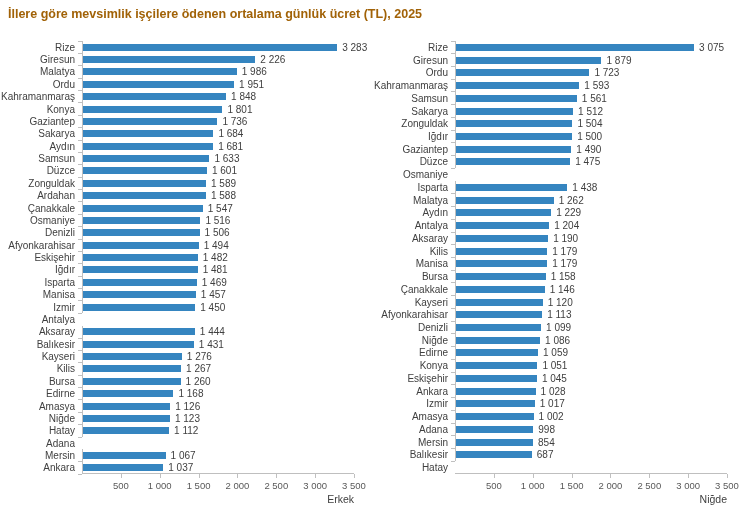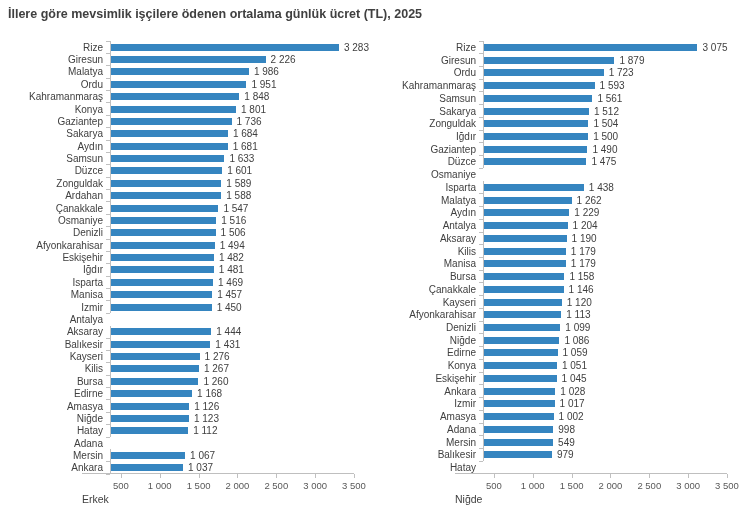--- a/index.html
+++ b/index.html
@@ -14,21 +14,21 @@
     height: 506px;
     background: #ffffff;
     overflow: hidden;
   }
   .main-title {
     position: absolute;
     top: 7px;
     left: 8px;
     font-size: 12.5px;
     font-weight: 700;
-    color: #404040;
+    color: #a16207;
     white-space: nowrap;
   }
   .charts {
     position: absolute;
     top: 36px;
     left: 0;
     width: 750px;
     height: 470px;
     display: flex;
   }
@@ -39,21 +39,20 @@
   .chart.c0 { --labelw: 82px; --rightpad: 18px; flex: 0 0 372px; }
   .chart.c1 { --labelw: 83px; --rightpad: 23px; flex: 0 0 378px; }
   .rows {
     position: absolute;
     top: 5px;
     left: 0;
     right: var(--rightpad);
     bottom: 32px;
     display: flex;
     flex-direction: column;
-    margin-left: 28px;
   }
   .rows::before {
     content: "";
     position: absolute;
     top: 0;
     left: calc(var(--labelw) - 4px);
     width: 4px;
     height: 1px;
     background: #c0c0c0;
   }
@@ -128,21 +127,21 @@
     transform: translateX(-50%);
     font-size: 9.5px;
     color: #595959;
     white-space: nowrap;
   }
   .axis-title {
     position: absolute;
     bottom: 1px;
     left: var(--labelw);
     right: var(--rightpad);
-    text-align: left;
+    text-align: right;
     font-size: 10.5px;
     color: #404040;
   }
 </style>
 </head>
 <body>
 
 <div id="stage">
   <div class="main-title">İllere göre mevsimlik işçilere ödenen ortalama günlük ücret (TL), 2025</div>
   <div class="charts">
@@ -630,28 +629,28 @@
             <div class="cat">Adana</div>
             <div class="track">
               <div class="bar" style="width: 28.5143%; background: rgb(53, 133, 192);"></div>
               <div class="val">998</div>
             </div>
           </div>
           <div class="row">
             <div class="cat">Mersin</div>
             <div class="track">
               <div class="bar" style="width: 28.4286%; background: rgb(53, 133, 192);"></div>
-              <div class="val">549</div>
+              <div class="val">854</div>
             </div>
           </div>
           <div class="row">
             <div class="cat">Balıkesir</div>
             <div class="track">
               <div class="bar" style="width: 27.9714%; background: rgb(53, 133, 192);"></div>
-              <div class="val">979</div>
+              <div class="val">687</div>
             </div>
           </div>
           <div class="row">
             <div class="cat">Hatay</div>
           </div>
         </div>
       <div class="xaxis">
           <div class="xtick" style="left: 14.2857%;">
             <div class="tickmark"></div>
             <div class="ticklabel">500</div>

